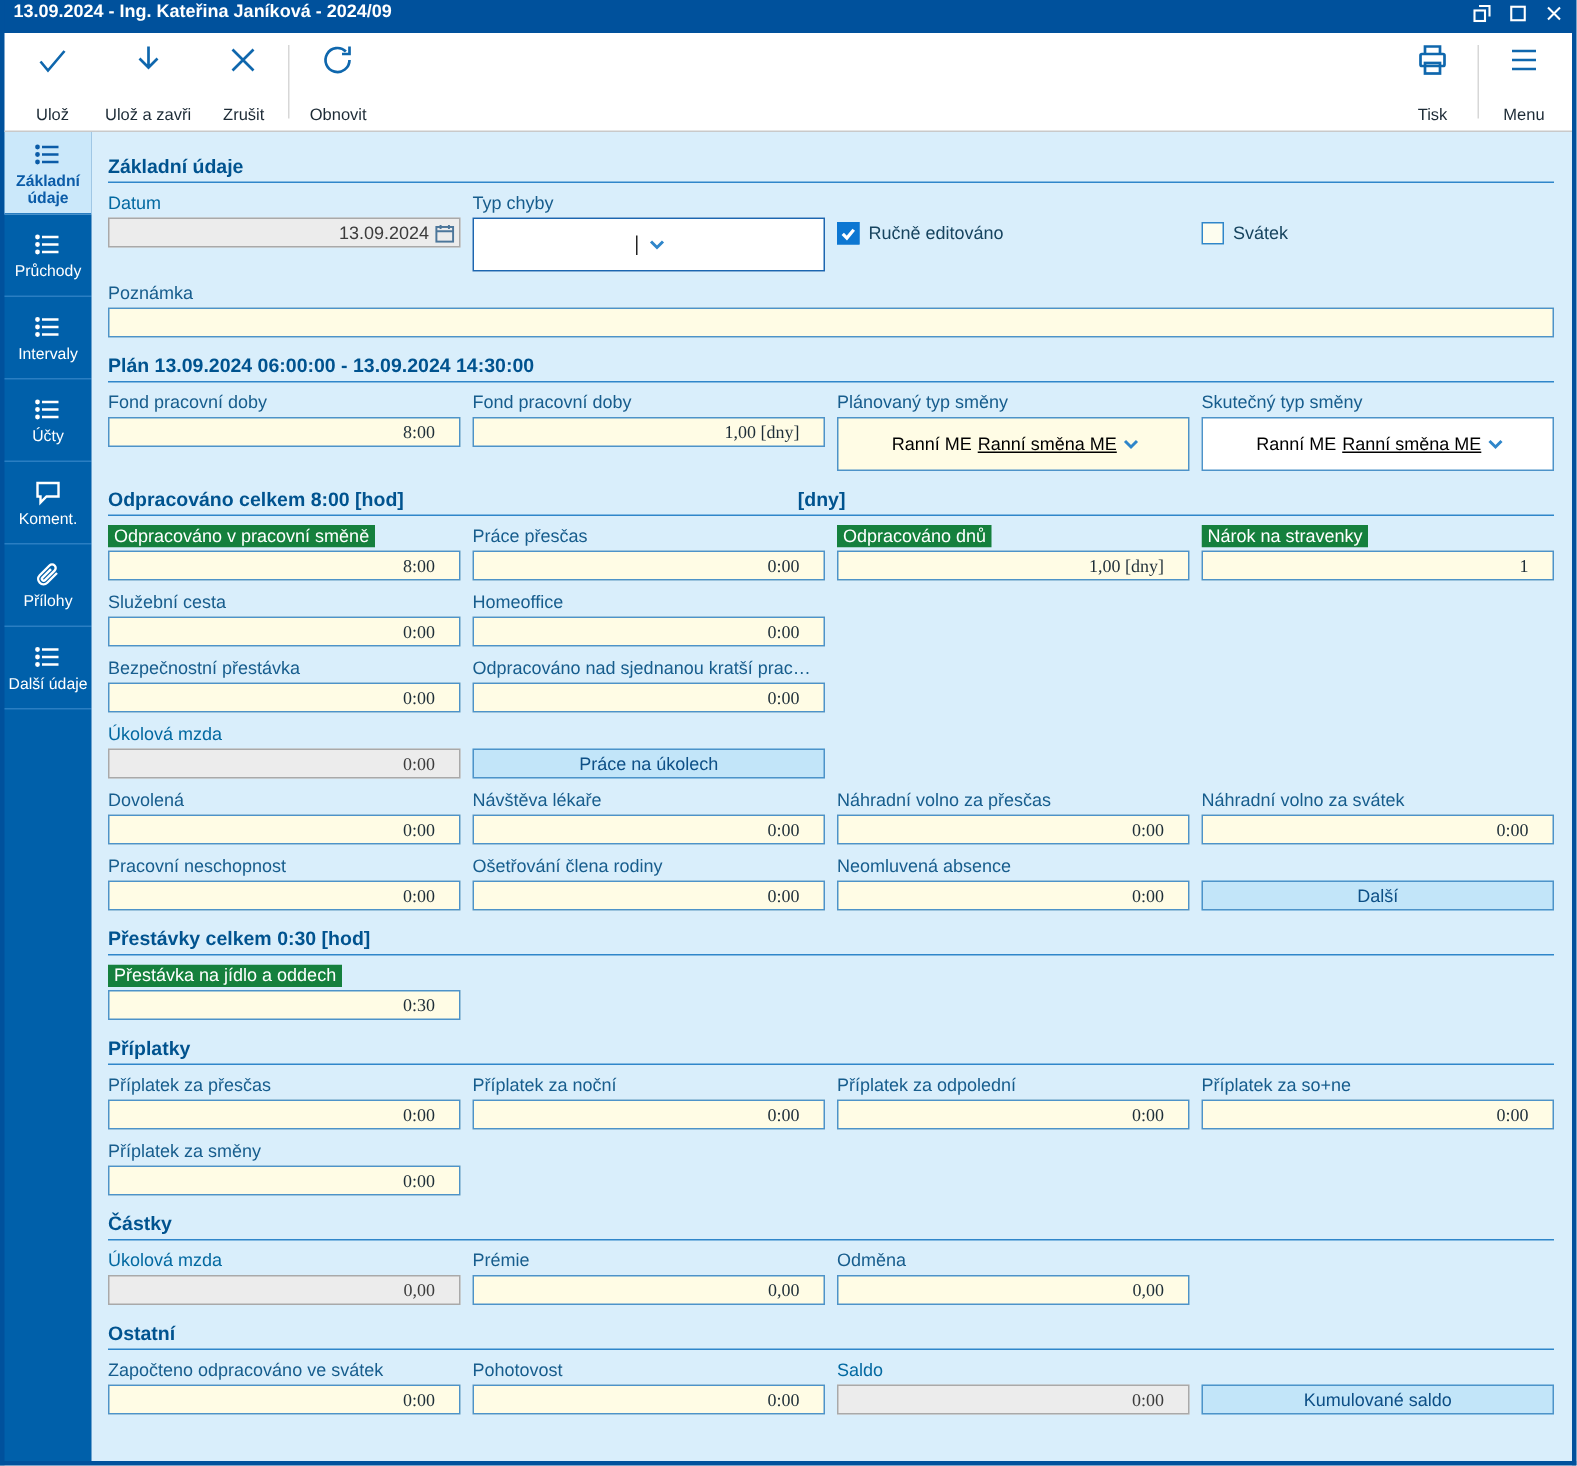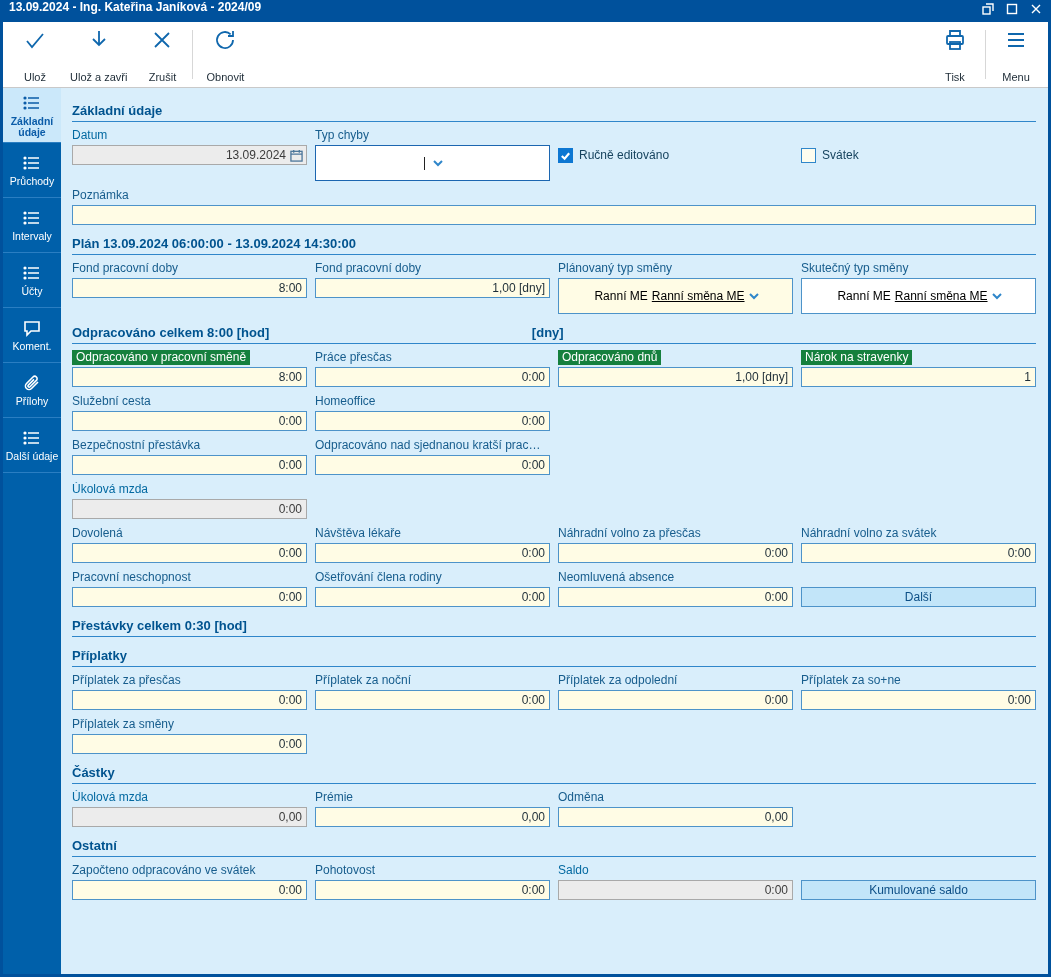--- a/index.html
+++ b/index.html
@@ -78,22 +78,22 @@
   .lbl {
     height:15px; line-height:15px; margin-bottom:2px;
     font-size:12px; color:#175d8d; white-space:nowrap; overflow:hidden;
   }
   .lbl.dim { color:#0369a1; }
   .chip {
     background:#15803d; color:#ffffff; padding:0 4px; display:inline-block; height:15px;
   }
   .fld {
     width:100%; height:20px; border:1px solid #4d93c9; background:#fffce5;
-    font-family:Liberation Sans, sans-serif; font-size:12px; color:#1e2e38;
-    text-align:right; padding:0 4px; outline:none;
+    font-family:Liberation Serif, serif; font-size:12px; color:#1e2e38;
+    text-align:right; padding:0 16px; outline:none;
   }
   .fld.gray { background:#ececec; border-color:#a9a9a9; color:#3c3c3c; }
   .fld-date {
     width:100%; height:20px; border:1px solid #a9a9a9; background:#ececec;
     display:flex; align-items:center; justify-content:flex-end; gap:4px; padding:0 3px 0 5px;
     color:#3c3c3c;
   }
   .fld-date svg { width:13px; height:13px; stroke:#4c769a; stroke-width:1.4; fill:none; }
   .combo {
     width:100%; height:36px; border:1px solid #4d93c9; background:#fffce5;
@@ -388,20 +388,21 @@
           <input class="fld" readonly="" value="0:00" style="">
         </div>
       </div>
       <div class="row">
         <div class="cell">
           <div class="lbl dim">Úkolová mzda</div>
           <input class="fld gray" readonly="" value="0:00" style="">
         </div>
         <div class="cell">
           <div class="lbl"></div>
+          <div class="btn">Práce na úkolech</div>
         </div>
       </div>
 
       <div class="row">
         <div class="cell">
           <div class="lbl">Dovolená</div>
           <input class="fld" readonly="" value="0:00" style="">
         </div>
         <div class="cell">
           <div class="lbl">Návštěva lékaře</div>
@@ -431,20 +432,26 @@
         </div>
         <div class="cell">
           <div class="lbl"></div>
           <div class="btn">Další</div>
         </div>
       </div>
 
       <div class="section-head">
         <span>Přestávky celkem 0:30 [hod]</span>
       </div>
+      <div class="row">
+        <div class="cell">
+          <div class="lbl"><span class="chip">Přestávka na jídlo a oddech</span></div>
+          <input class="fld" readonly="" value="0:30" style="">
+        </div>
+      </div>
 
       <div class="section-head">
         <span>Příplatky</span>
       </div>
       <div class="row">
         <div class="cell">
           <div class="lbl">Příplatek za přesčas</div>
           <input class="fld" readonly="" value="0:00" style="">
         </div>
         <div class="cell">

